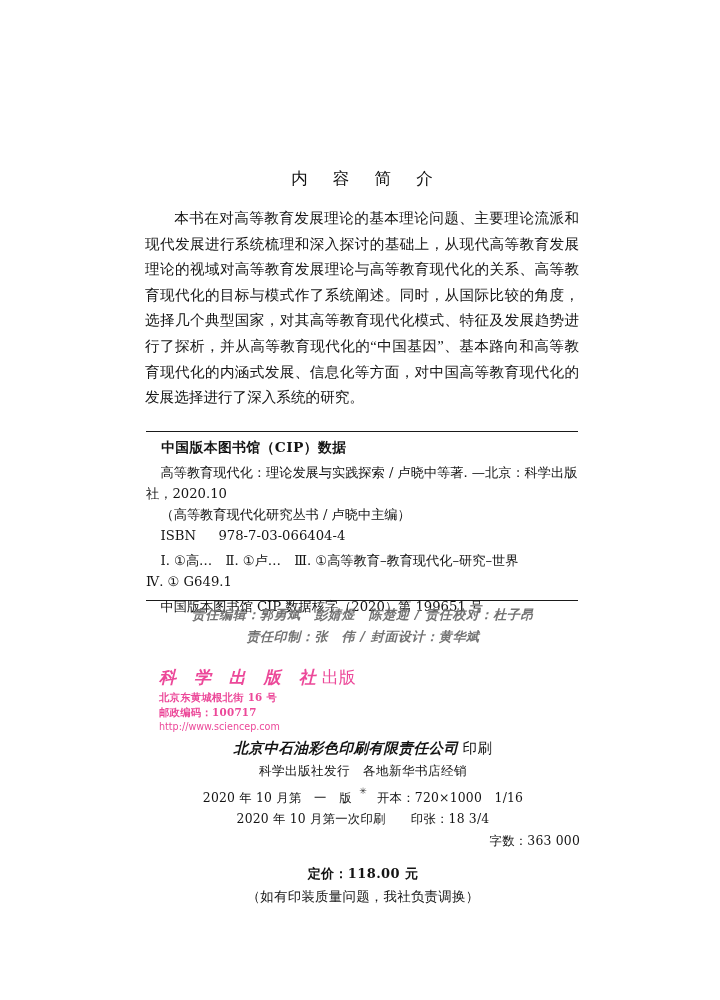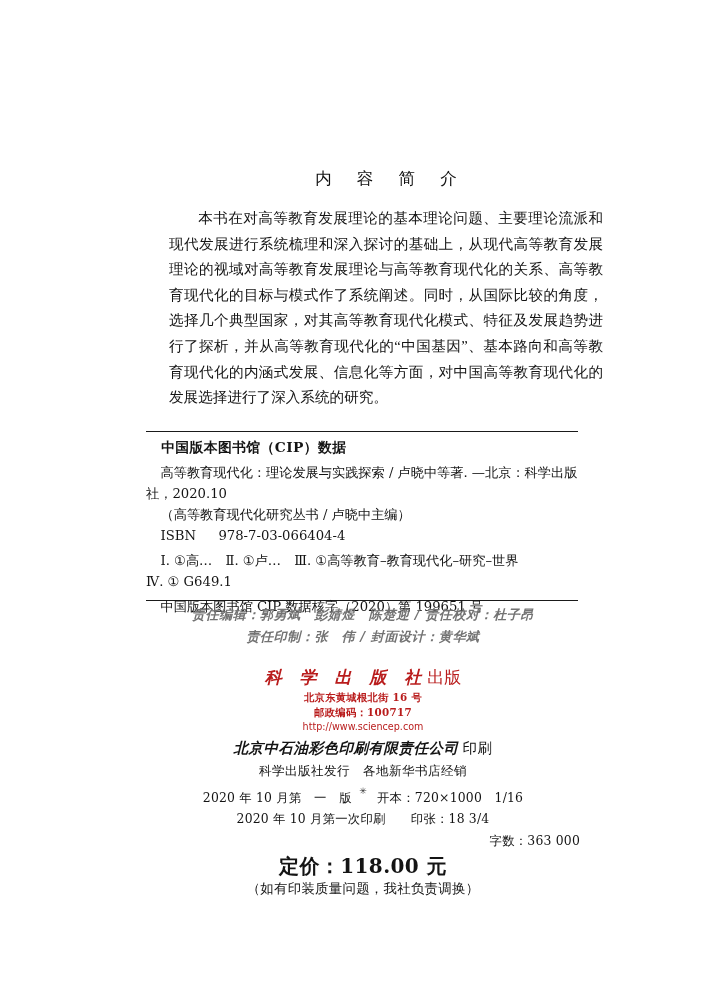--- a/index.html
+++ b/index.html
@@ -25,21 +25,20 @@
     height: 1000px;
     background: #ffffff;
   }
 
   
   .abstract-block {
     position: absolute;
     left: 145px;
     top: 168px;
     width: 434px;
-    margin-left: 24px;
   }
   .abstract-title {
     text-align: center;
     font-size: 16.5px;
     letter-spacing: 10px;
     text-indent: 10px;
     font-family: "DejaVu Serif", "Liberation Serif", serif;
     color: #111;
     margin-bottom: 16px;
     font-weight: 400;
@@ -103,25 +102,25 @@
     line-height: 21.5px;
     color: #737373;
     font-style: italic;
     font-weight: 600;
   }
   .credits div { letter-spacing: 0.6px; }
 
   
   .publisher {
     position: absolute;
-    left: 146px;
+    left: 159px;
     top: 666px;
     width: 434px;
-    text-align: center;
-    color: #b91c1c;
+    text-align: left;
+    color: #ec4899;
   }
   .pub-name-row {
     font-size: 17.5px;
     line-height: 22px;
     margin-bottom: 2px;
     font-family: "DejaVu Serif", "Liberation Serif", serif;
   }
   .pub-name-cal {
     font-weight: bold;
     font-style: italic;
@@ -203,25 +202,25 @@
     white-space: pre;
   }
   .pd-words {
     font-size: 12.4px;
     line-height: 21px;
     letter-spacing: 0.2px;
     margin-top: 1px;
     text-align: right;
   }
   .price {
-    font-size: 20px;
+    font-size: 13px;
     line-height: 24px;
     font-weight: bold;
     letter-spacing: 0.4px;
-    margin-top: 3px;
+    margin-top: 11px;
   }
   .notice {
     font-size: 13.4px;
     line-height: 22px;
     letter-spacing: 0.3px;
   }
 </style>
 </head>
 <body>
 

